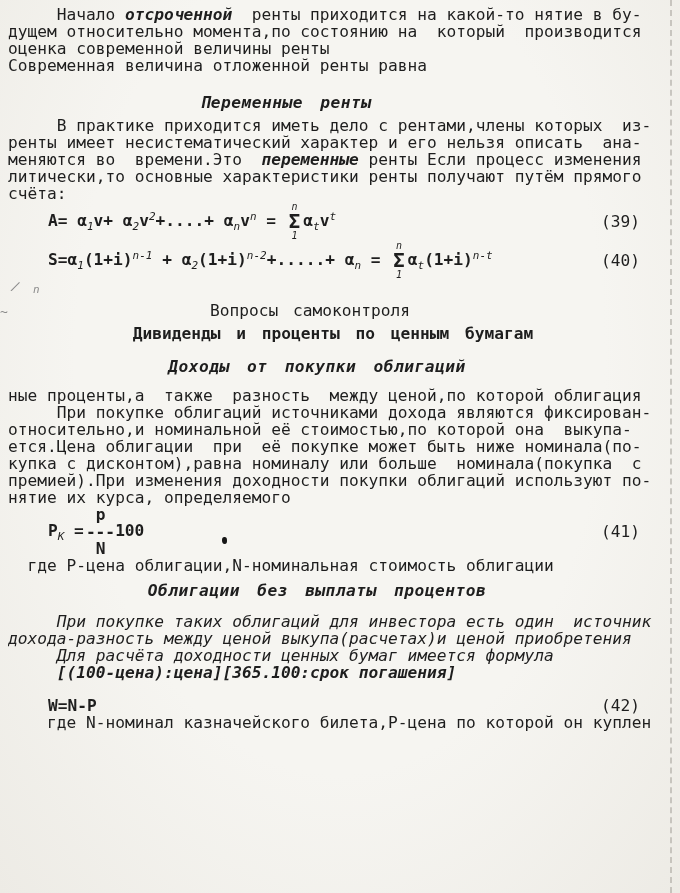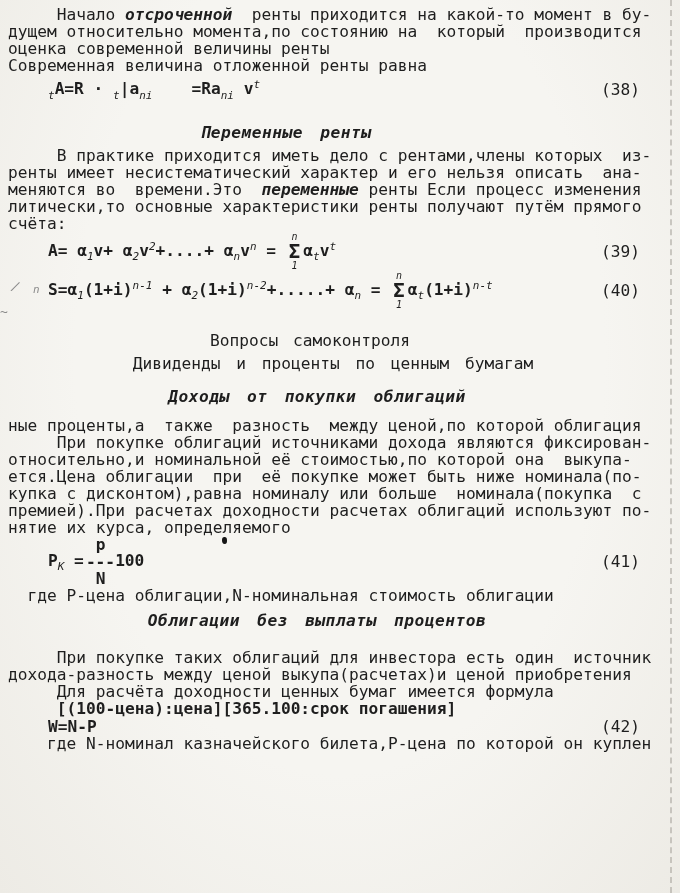--- a/index.html
+++ b/index.html
@@ -12,38 +12,38 @@
     font-family:"DejaVu Sans Mono", monospace;
     font-size:16.2px;line-height:17px;
     color:#1e1e1e;
     overflow:hidden;
   }
   .line{white-space:pre;height:17px;overflow:hidden;}
   .b{font-weight:bold;}
   .bi{font-weight:bold;font-style:italic;}
   
   .h{text-align:center;white-space:pre;transform:translateX(var(--shift,0px));}
-  .h.bold{font-weight:normal;word-spacing:6px;}
+  .h.bold{font-weight:bold;word-spacing:6px;}
   .h.bi{font-weight:bold;font-style:italic;word-spacing:7px;letter-spacing:.5px;}
   .h.plain{font-weight:normal;word-spacing:5px;}
   
   .formula{display:flex;align-items:center;padding-left:40px;font-weight:bold;white-space:pre;}
   .formula .fx{white-space:pre;}
   .formula .num{margin-left:auto;margin-right:34px;font-weight:normal;}
   .formula sub,.formula sup{font-size:11px;font-weight:normal;font-style:italic;letter-spacing:0;}
   .sum{display:inline-flex;flex-direction:column;align-items:center;line-height:1;
        margin:0 3px;vertical-align:middle;font-weight:normal;}
   .sum .lim{font-size:10px;font-style:italic;}
   .sum .sg{font-size:19px;font-weight:bold;font-style:normal;}
   .frac{display:inline-flex;flex-direction:column;align-items:center;line-height:1.05;
         vertical-align:middle;text-align:center;margin-left:2px;}
   
   .mt2{margin-top:2px;}
-  .mt8{margin-top:8px;}  .mt10{margin-top:20px;} .mt12{margin-top:12px;}
-  .mt14{margin-top:6px;} .mt16{margin-top:16px;} .mt18{margin-top:1px;}
+  .mt8{margin-top:8px;}  .mt10{margin-top:14px;font-style:italic;} .mt12{margin-top:12px;}
+  .mt14{margin-top:6px;} .mt16{margin-top:16px;} .mt18{margin-top:16px;}
   .mt20{margin-top:20px;} .mt22{margin-top:22px;}
   
   .edge-line{position:absolute;top:0;right:8px;height:100%;width:0;
              border-right:2px dashed #a8a49d;opacity:.55;}
   .pencil{position:absolute;color:#8a8a8a;font-style:italic;font-size:13px;}
   .m1{left:12px;top:278px;transform:rotate(18deg);}
   .m2{left:33px;top:281px;font-size:11px;}
   .m3{left:0px;top:303px;}
   .blob{position:absolute;left:222px;top:537px;width:5px;height:7px;
         background:#161616;border-radius:50% 50% 45% 55%;}
@@ -53,30 +53,26 @@
 
 <div class="page">
 
   <div class="edge-line"></div>
   <span class="pencil m1">/</span>
   <span class="pencil m2">n</span>
   <span class="pencil m3">~</span>
   <div class="blob"></div>
 
   <div>
-    <div class="line"><span>     Начало </span><span class="bi">отсроченной</span><span>  ренты приходится на какой-то момент в бу-</span></div>
+    <div class="line"><span>     Начало </span><span class="bi">отсроченной</span><span>  ренты приходится на какой-то нятие в бу-</span></div>
     <div class="line">дущем относительно момента,по состоянию на  который  производится</div>
     <div class="line">оценка современной величины ренты</div>
     <div class="line">Современная величина отложенной ренты равна</div>
   </div>
 
-  <div class="formula mt2">
-    <span class="fx"><sub>t</sub><span>A=R · </span><sub>t</sub><span>|a</span><sub>ni</sub><span>    =Ra</span><sub>ni</sub><span> v</span><sup>t</sup></span>
-    <span class="num">(38)</span>
-  </div>
 
   <div class="h bi mt20" style="--shift:-55px">Переменные ренты</div>
 
   <div class="mt14">
     <div class="line">     В практике приходится иметь дело с рентами,члены которых  из-</div>
     <div class="line">ренты имеет несистематический характер и его нельзя описать  ана-</div>
     <div class="line"><span>меняются во  времени.Это  </span><span class="bi">переменные</span><span> ренты Если процесс изменения</span></div>
     <div class="line">литически,то основные характеристики ренты получают путём прямого</div>
     <div class="line">счёта:</div>
   </div>
@@ -96,21 +92,21 @@
 
   <div class="h bold mt14" style="--shift:-8px">Дивиденды и проценты по ценным бумагам</div>
   <div class="h bi mt16" style="--shift:-24px">Доходы от покупки облигаций</div>
 
   <div class="mt12">
     <div class="line">ные проценты,а  также  разность  между ценой,по которой облигация</div>
     <div class="line">     При покупке облигаций источниками дохода являются фиксирован-</div>
     <div class="line">относительно,и номинальной её стоимостью,по которой она  выкупа-</div>
     <div class="line">ется.Цена облигации  при  её покупке может быть ниже номинала(по-</div>
     <div class="line">купка с дисконтом),равна номиналу или больше  номинала(покупка  с</div>
-    <div class="line">премией).При расчетах доходности расчетах облигаций используют по-</div>
+    <div class="line">премией).При изменения доходности покупки облигаций используют по-</div>
     <div class="line">нятие их курса, определяемого</div>
   </div>
 
   <div class="formula">
     <span class="fx"><span>P</span><sub>K</sub><span> =</span><span class="frac"><span>p</span><span>---</span><span>N</span></span><span>100</span></span>
     <span class="num">(41)</span>
   </div>
   <div>
     <div class="line">  где P-цена облигации,N-номинальная стоимость облигации</div>
   </div>

